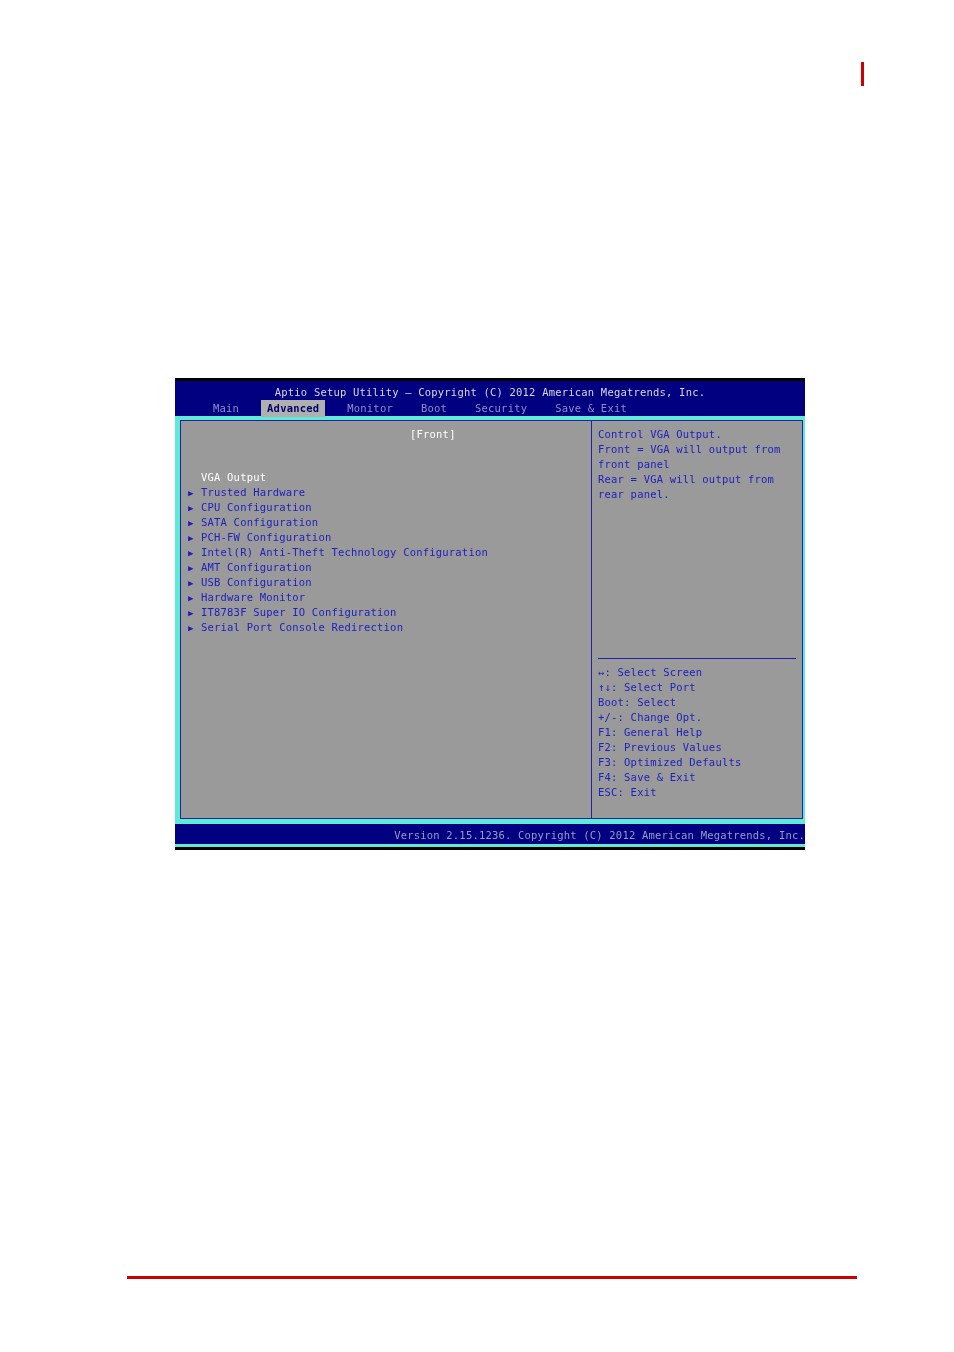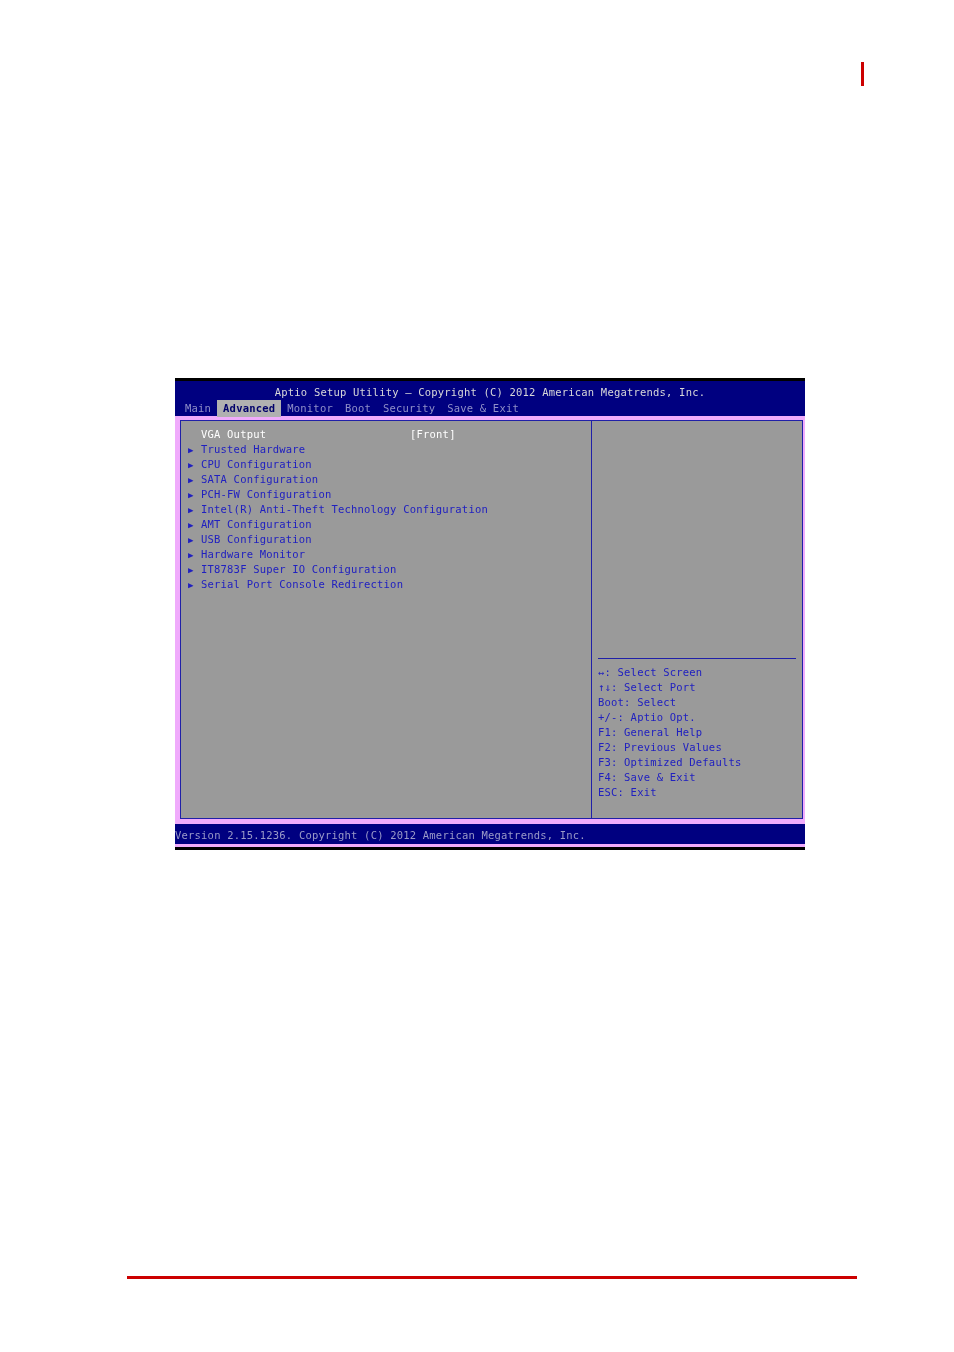--- a/index.html
+++ b/index.html
@@ -34,45 +34,45 @@
     background: #cc0000;
   }
 
   
   .bios {
     position: absolute;
     left: 175px;
     top: 378px;
     width: 630px;
     height: 472px;
-    background: #f0abfc;
+    background: #5eead4;
     border-top: 3px solid #000000;
     border-bottom: 3px solid #000000;
     box-sizing: border-box;
     font-size: 10.5px;
     line-height: 15px;
     letter-spacing: 0.2px;
   }
 
   .bios-titlebar {
     height: 16px;
     color: #d8d8d8;
     text-align: center;
     padding-top: 4px;
     background: #000080;
     white-space: pre;
   }
 
   .bios-tabs {
     height: 15px;
-    padding-left: 4px;
+    padding-left: 32px;
     background: #000080;
     display: flex;
     align-items: center;
-    gap: 0;
+    gap: 16px;
   }
   .bios-tab {
     color: #8f8fc8;
     padding: 1px 6px;
     white-space: pre;
   }
   .bios-tab.active {
     background: #b0b0b0;
     color: #00006a;
     font-weight: bold;
@@ -115,20 +115,21 @@
     color: #2020c0;
     width: 13px;
     flex: none;
     font-size: 9px;
   }
   .opt-bullet.blank { color: transparent; }
 
   .opt-label {
     color: #2020c0;
     flex: none;
+    margin-top: 43px;
   }
   .opt-row.selected .opt-label,
   .opt-row.selected .opt-value {
     color: #ffffff;
   }
   .opt-value {
     position: absolute;
     left: 229px;
     color: #ffffff;
   }
@@ -155,21 +156,21 @@
 
   
   .bios-footer {
     position: absolute;
     left: 0;
     right: 0;
     bottom: 3px;
     height: 20px;
     background: #000080;
     color: #9a9ac8;
-    text-align: left;
+    text-align: right;
     padding-top: 4px;
     box-sizing: border-box;
     white-space: pre;
   }
 </style>
 </head>
 <body>
 
 <div class="page-red-tick"></div>
 <div class="page-red-rule"></div>
@@ -197,27 +198,34 @@
         <div class="opt-row"><span class="opt-bullet">▶</span><span class="opt-label">PCH-FW Configuration</span></div>
         <div class="opt-row"><span class="opt-bullet">▶</span><span class="opt-label">Intel(R) Anti-Theft Technology Configuration</span></div>
         <div class="opt-row"><span class="opt-bullet">▶</span><span class="opt-label">AMT Configuration</span></div>
         <div class="opt-row"><span class="opt-bullet">▶</span><span class="opt-label">USB Configuration</span></div>
         <div class="opt-row"><span class="opt-bullet">▶</span><span class="opt-label">Hardware Monitor</span></div>
         <div class="opt-row"><span class="opt-bullet">▶</span><span class="opt-label">IT8783F Super IO Configuration</span></div>
         <div class="opt-row"><span class="opt-bullet">▶</span><span class="opt-label">Serial Port Console Redirection</span></div>
       </div>
 
     <div class="pane-right">
+      <div id="help-text">
+          <div class="help-line">Control VGA Output.</div>
+          <div class="help-line">Front = VGA will output from</div>
+          <div class="help-line">front panel</div>
+          <div class="help-line">Rear = VGA will output from</div>
+          <div class="help-line">rear panel.</div>
+        </div>
       <div class="help-spacer"></div>
       <div class="help-sep"></div>
       <div class="keys-block" id="key-legend">
           <div class="key-line">↔: Select Screen</div>
           <div class="key-line">↑↓: Select Port</div>
           <div class="key-line">Boot: Select</div>
-          <div class="key-line">+/-: Aptio Opt.</div>
+          <div class="key-line">+/-: Change Opt.</div>
           <div class="key-line">F1: General Help</div>
           <div class="key-line">F2: Previous Values</div>
           <div class="key-line">F3: Optimized Defaults</div>
           <div class="key-line">F4: Save &amp; Exit</div>
           <div class="key-line">ESC: Exit</div>
         </div>
     </div>
 
   </div>
 

